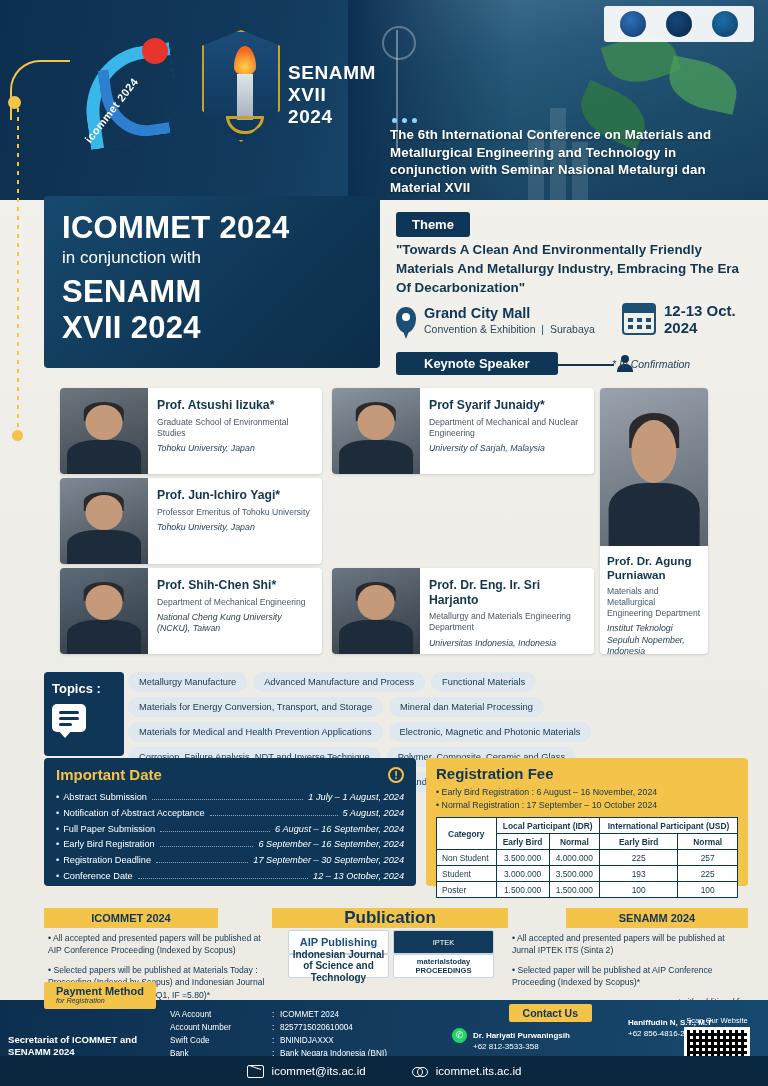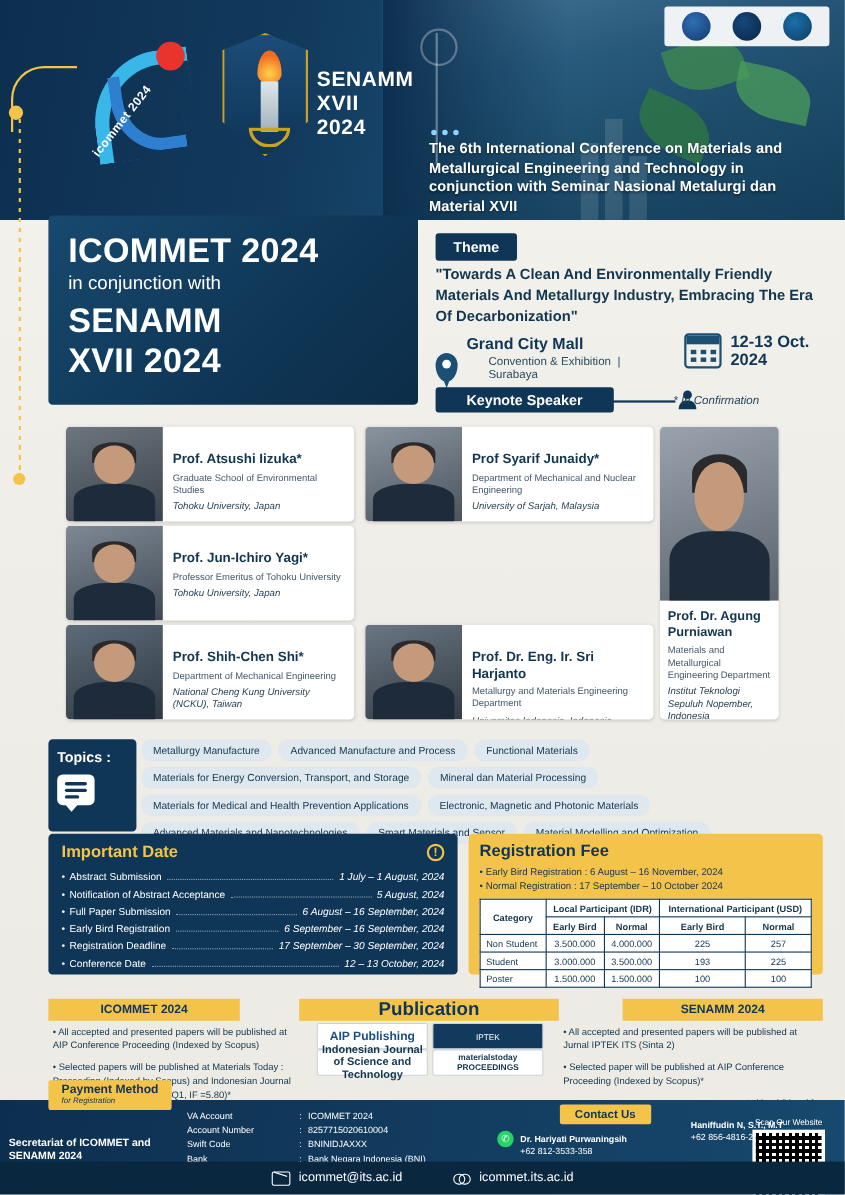--- a/index.html
+++ b/index.html
@@ -115,26 +115,26 @@
   
   .theme-badge {
     position:absolute; left: 396px; top: 212px;
     background: #0f3656; color: #fff; font-weight: bold; font-size: 13px;
     padding: 5px 16px; border-radius: 3px;
   }
   .theme-text {
     position:absolute; left: 396px; top: 240px; width: 352px;
     color: #12364f; font-size: 13.4px; font-weight: bold; line-height: 1.42;
   }
-  .venue { position:absolute; left: 396px; top: 305px; width: 210px; display:flex; gap: 8px; align-items: flex-end; }
+  .venue { position:absolute; left: 396px; top: 305px; width: 210px; display:flex; gap: 8px; align-items: center; }
   .pin { width: 20px; height: 26px; background: #1b4f74; border-radius: 50% 50% 50% 50% / 42% 42% 58% 58%; position:relative; flex: 0 0 auto; }
   .pin:after { content:""; position:absolute; left: 6px; top: 6px; width: 8px; height: 8px; border-radius: 50%; background: #fff; }
   .pin:before { content:""; position:absolute; left: 7px; bottom: -6px; width: 0; height: 0; border-left: 3px solid transparent; border-right: 3px solid transparent; border-top: 8px solid #1b4f74; }
   .venue-name { font-size: 14.5px; font-weight: bold; color: #0f3656; }
-  .venue-sub { font-size: 10.5px; color: #2b4b60; margin-top: 2px; margin-left: 20px; }
+  .venue-sub { font-size: 10.5px; color: #2b4b60; margin-top: 2px; }
   .cal {
     position:absolute; left: 622px; top: 303px; width: 34px; height: 32px; border: 2.4px solid #1b4f74; border-radius: 4px;
   }
   .cal:before { content:""; position:absolute; left: 0; top: 0; width: 100%; height: 8px; background: #1b4f74; }
   .cal-dots { position:absolute; left: 4px; top: 13px; display:grid; grid-template-columns: repeat(3, 6px); gap: 3px; }
   .cal-dots i { width: 5px; height: 4px; background: #1b4f74; display:block; }
   .date-text { position:absolute; left: 664px; top: 302px; color:#0f3656; font-weight: bold; font-size: 15px; line-height: 1.15; }
 
   .kn-bar { position: absolute; left: 396px; top: 352px; width: 352px; height: 24px; }
   .kn-badge { position:absolute; left: 0; top: 0; background: #0f3656; color:#fff; font-weight: bold; font-size: 13px; padding: 4px 28px; border-radius: 3px; }
@@ -145,21 +145,21 @@
   .confirm { position:absolute; left: 612px; top: 358px; font-size: 10.5px; font-style: italic; color:#24455c; }
 
   
   .speakers { position: absolute; left: 60px; top: 388px; width: 648px; height: 278px; }
   .sp-card {
     position: absolute; background: #ffffff; border-radius: 4px; overflow: hidden;
     box-shadow: 0 1px 3px rgba(0,0,0,.14);
     display: flex;
   }
   .sp-photo { width: 88px; height: 100%; flex: 0 0 auto; position: relative; }
-  .sp-info { padding: 22px 9px; flex: 1; }
+  .sp-info { padding: 10px 9px; flex: 1; }
   .sp-name { font-size: 12.2px; font-weight: bold; color: #12364f; line-height: 1.2; }
   .sp-dept { font-size: 8.6px; color: #44586a; margin-top: 4px; line-height: 1.3; }
   .sp-aff { font-size: 8.8px; color: #2a4457; font-style: italic; margin-top: 4px; line-height: 1.3; }
 
   .c1 { left: 0; top: 0; width: 262px; height: 86px; }
   .c2 { left: 0; top: 90px; width: 262px; height: 86px; }
   .c3 { left: 0; top: 180px; width: 262px; height: 86px; }
   .c4 { left: 272px; top: 0; width: 262px; height: 86px; }
   .c5 { left: 272px; top: 90px; width: 262px; height: 86px; }
   .c6 { left: 272px; top: 180px; width: 262px; height: 86px; }
@@ -505,20 +505,22 @@
       </div>
   </div>
   <div class="topics-list">
     <span class="chip">Metallurgy Manufacture</span>
     <span class="chip">Advanced Manufacture and Process</span>
     <span class="chip">Functional Materials</span>
     <span class="chip">Materials for Energy Conversion, Transport, and Storage</span>
     <span class="chip">Mineral dan Material Processing</span>
     <span class="chip">Materials for Medical and Health Prevention Applications</span>
     <span class="chip">Electronic, Magnetic and Photonic Materials</span>
+    <span class="chip">Corrosion, Failure Analysis, NDT and Inverse Technique</span>
+    <span class="chip">Polymer, Composite, Ceramic and Glass</span>
     <span class="chip">Advanced Materials and Nanotechnologies</span>
     <span class="chip">Smart Materials and Sensor</span>
     <span class="chip">Material Modelling and Optimization</span>
   </div>
 
   <div class="imp-panel">
     <div class="imp-head">
       <div class="imp-title">Important Date</div>
       <div class="warn">!</div>
     </div>

